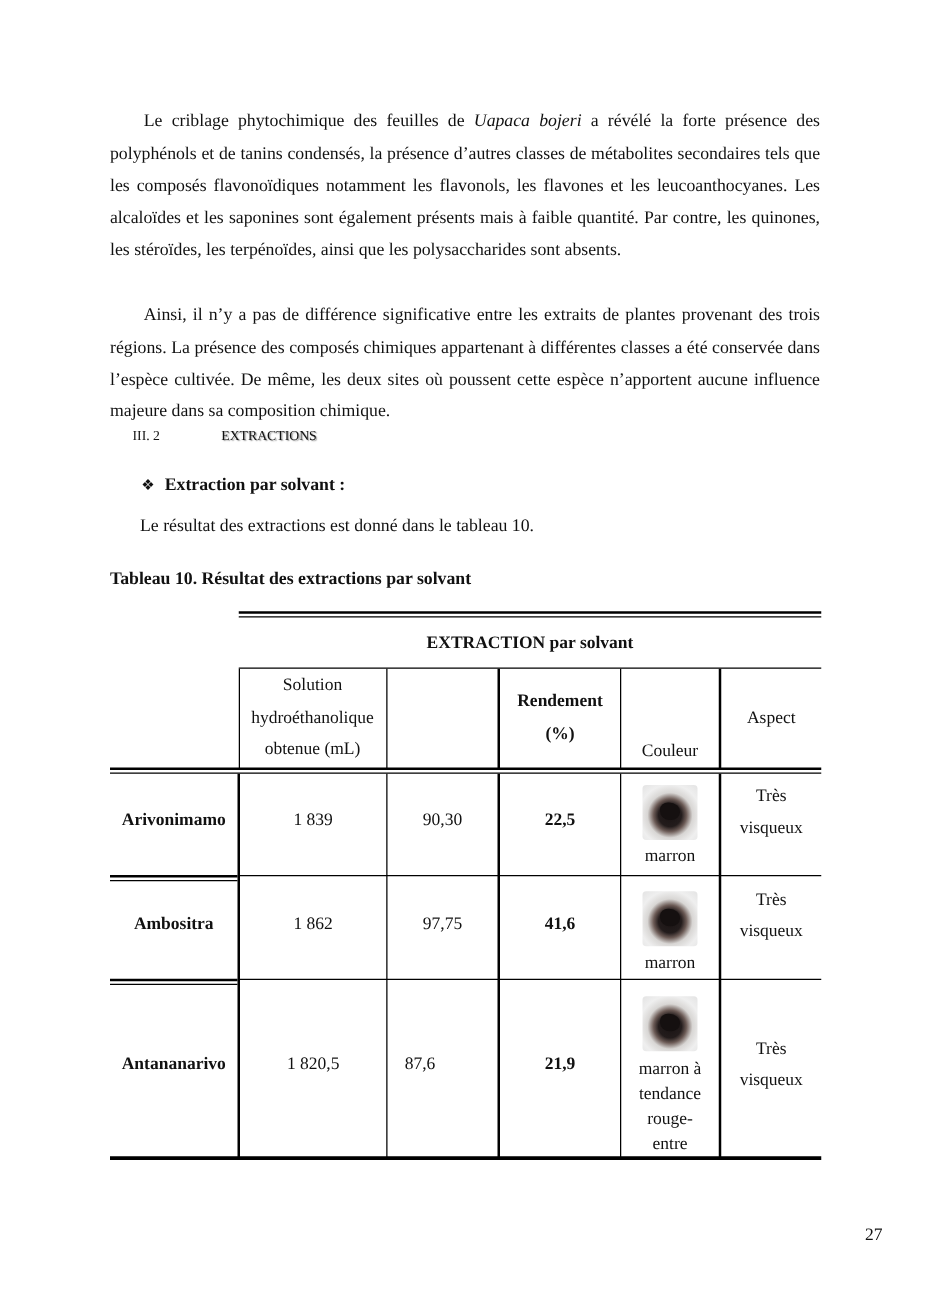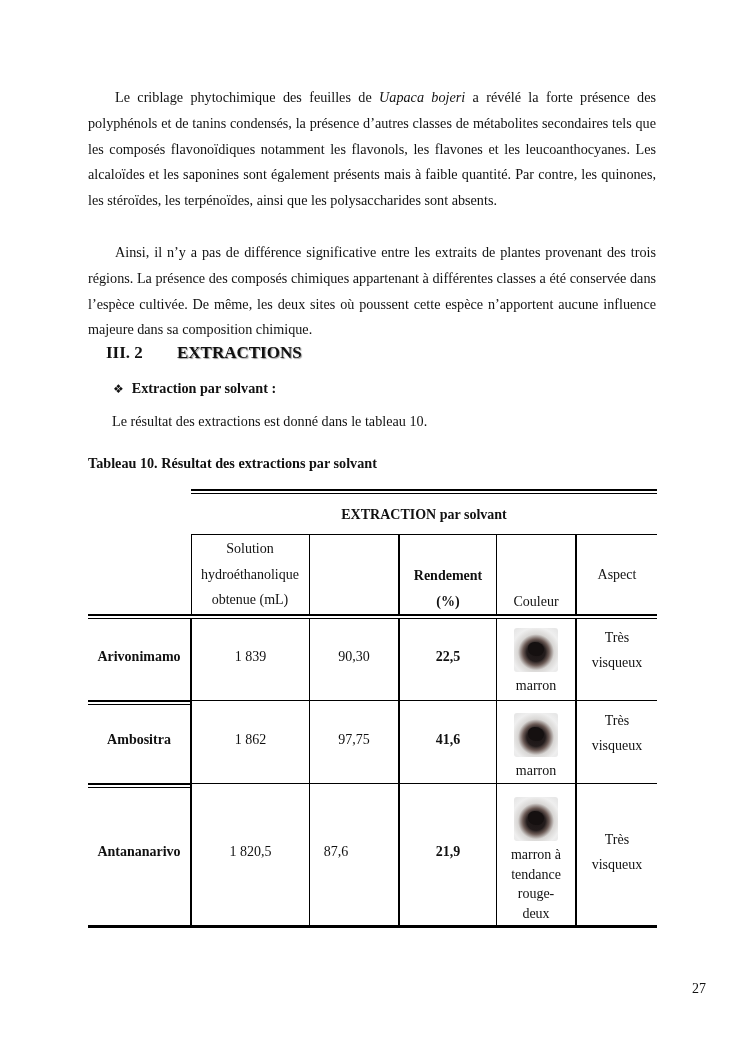--- a/index.html
+++ b/index.html
@@ -9,21 +9,21 @@
     color: #111; font-size: 14.2px;
   }
   .para {
     position: absolute; left: 88px; width: 568px;
     line-height: 25.8px; text-align: justify; margin: 0;
   }
   .para .indent { display: inline-block; width: 27px; }
   .p1 { top: 85px; }
   .p2 { top: 240px; }
   .heading {
-    position: absolute; top: 343px; left: 106px; font-weight: bold; font-size: 17px;
+    position: absolute; top: 343px; left: 106px; font-weight: normal; font-size: 11px;
   }
   .heading .num { display: inline-block; width: 71px; }
   .heading .title { text-shadow: 1px 1px 1px #999; }
   .subheading {
     position: absolute; top: 380px; left: 113px; font-weight: bold; font-size: 14.2px;
   }
   .subheading .bullet { font-size: 12px; margin-right: 8px; font-weight: normal; }
   .intro { position: absolute; top: 413px; left: 112px; }
   .caption { position: absolute; top: 455px; left: 88px; font-weight: bold; }
 
@@ -93,21 +93,21 @@
   <div class="vline" style="left:496px;top:619px;width:1px;height:307px;"></div>
   <div class="vline" style="left:575px;top:619px;width:2px;height:307px;"></div>
 
   <div class="cell bold" style="left:191px;top:495px;width:466px;height:39px;">EXTRACTION par solvant</div>
 
   <div class="cell" style="left:191px;top:535px;width:118px;height:79px;">
     <span>Solution</span>
     <span>hydroéthanolique</span>
     <span>obtenue (mL)</span>
   </div>
-  <div class="cell bold" style="left:400px;top:549px;width:96px;height:79px;text-align:right;">
+  <div class="cell bold" style="left:400px;top:535px;width:96px;height:79px;text-align:right;">
     <span>Rendement</span>
     <span>(%)</span>
   </div>
   <div class="cell" style="left:497px;top:535px;width:78px;height:79px;justify-content:flex-end;">
     <span>Couleur</span>
   </div>
   <div class="cell" style="left:577px;top:535px;width:80px;height:79px;justify-content:center;">
     <span>Aspect</span>
   </div>
 
@@ -134,26 +134,26 @@
   </div>
   <div class="cell" style="left:577px;top:701px;width:80px;height:64px;">
     <span>Très</span>
     <span>visqueux</span>
   </div>
 
   <div class="cell bold" style="left:88px;top:789px;width:102px;height:126px;">Antananarivo</div>
   <div class="cell" style="left:192px;top:784px;width:117px;height:136px;">1 820,5</div>
   <div class="cell" style="left:292px;top:784px;width:88px;height:136px;text-align:right;">87,6</div>
   <div class="cell bold" style="left:400px;top:784px;width:96px;height:136px;">21,9</div>
-  <div class="cell" style="left:497px;top:797px;width:78px;height:128px;justify-content:flex-start;line-height:19.5px;">
+  <div class="cell" style="left:497px;top:797px;width:78px;height:128px;justify-content:space-between;line-height:19.5px;">
     <div class="thumb"></div>
     <span>marron à</span>
     <span>tendance</span>
     <span>rouge-</span>
-    <span>deux</span>
+    <span>entre</span>
   </div>
   <div class="cell" style="left:577px;top:784px;width:80px;height:136px;">
     <span>Très</span>
     <span>visqueux</span>
   </div>
 </div>
 
 <div class="page-num">27</div>
 
 </body></html>

